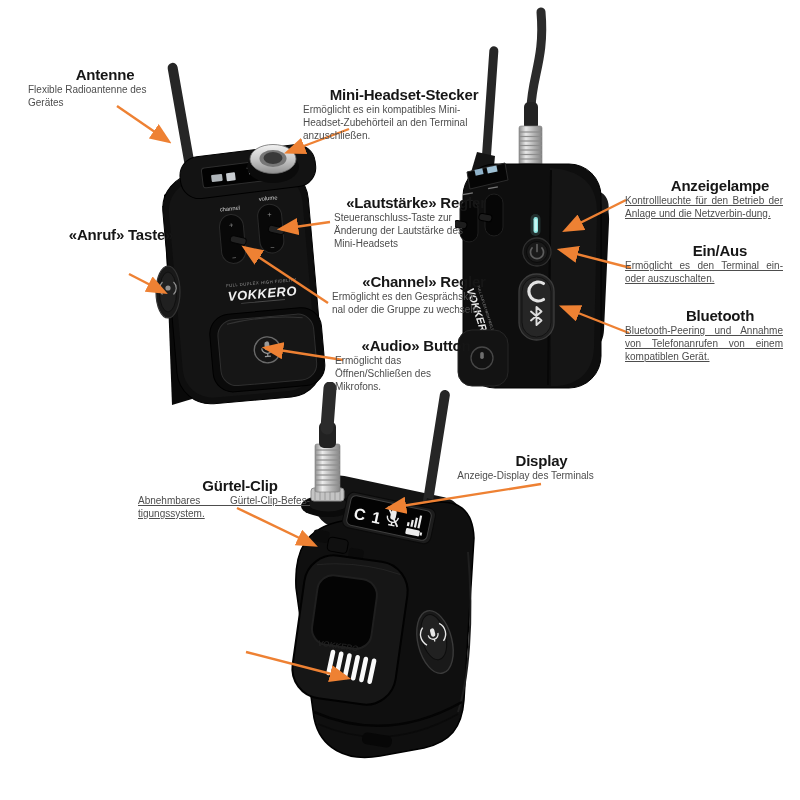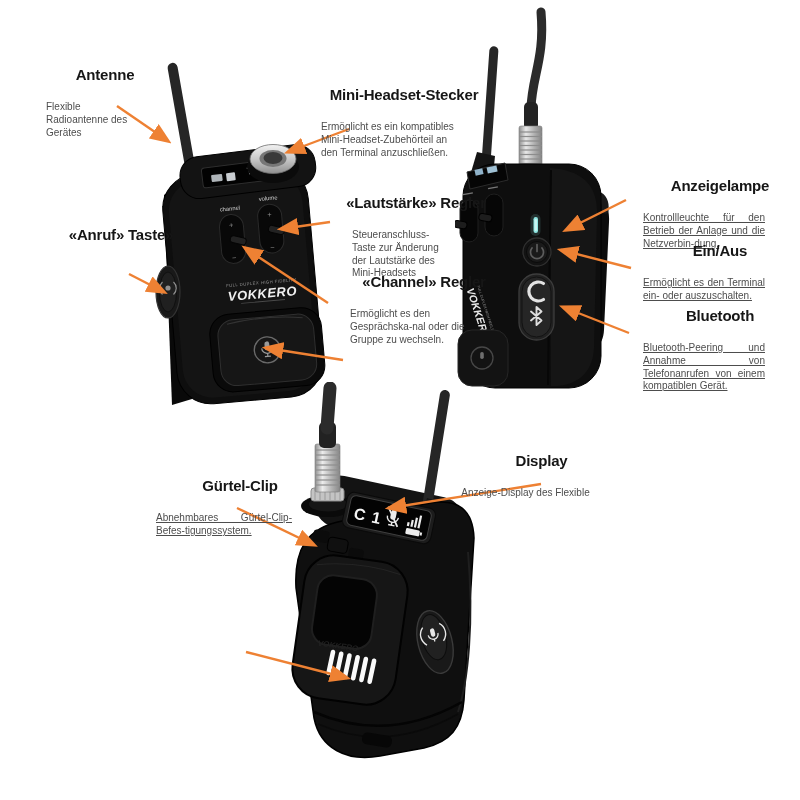--- a/index.html
+++ b/index.html
@@ -6,21 +6,21 @@
   .stage {
     position:relative; width:800px; height:800px; background:#ffffff;
     overflow:hidden; font-family:"Liberation Sans","DejaVu Sans",sans-serif;
   }
   .ann { position:absolute; z-index:6; }
   .ann h3 {
     margin:0 0 1px 16px; font-size:15px; font-weight:bold; color:#161616;
     letter-spacing:-0.2px; position:relative; left:50%; transform:translateX(-50%);
     width:max-content; white-space:nowrap;
   }
-  .ann p { margin:18px; font-size:10px; line-height:1.28; color:#4d4d4d; }
+  .ann p { margin:0; font-size:10px; line-height:1.28; color:#4d4d4d; }
   .a-left p  { text-align:left; }
   .a-just p  { text-align:justify; text-align-last:left;text-decoration:underline; }
   .a-center p{ text-align:center; white-space:nowrap; }
   svg.dev, svg.arrows { position:absolute; }
   svg.dev { z-index:2; }
   svg.arrows { left:0; top:0; z-index:5; pointer-events:none; }
 </style>
 </head>
 <body>
 
@@ -349,20 +349,24 @@
   <div class="ann a-left" style="left:334px;top:194px;width:132px">
     <h3>«Lautstärke» Regler</h3>
     <p>Steueranschluss-Taste zur Änderung der Lautstärke des Mini-Headsets</p>
   </div>
 
   <div class="ann a-left" style="left:332px;top:273px;width:152px">
     <h3>«Channel» Regler</h3>
     <p>Ermöglicht es den Gesprächska-nal oder die Gruppe zu wechseln.</p>
   </div>
 
+  <div class="ann a-left" style="left:335px;top:337px;width:130px">
+    <h3>«Audio» Button</h3>
+    <p>Ermöglicht das Öffnen/Schließen des Mikrofons.</p>
+  </div>
 
   <div class="ann a-just" style="left:625px;top:177px;width:158px">
     <h3>Anzeigelampe</h3>
     <p>Kontrollleuchte für den Betrieb der Anlage und die Netzverbin-dung.</p>
   </div>
 
   <div class="ann a-just" style="left:625px;top:242px;width:158px">
     <h3>Ein/Aus</h3>
     <p>Ermöglicht es den Terminal ein- oder auszuschalten.</p>
   </div>
@@ -372,17 +376,17 @@
     <p>Bluetooth-Peering und Annahme von Telefonanrufen von einem kompatiblen Gerät.</p>
   </div>
 
   <div class="ann a-just" style="left:138px;top:477px;width:172px">
     <h3>Gürtel-Clip</h3>
     <p>Abnehmbares Gürtel-Clip-Befes-tigungssystem.</p>
   </div>
 
   <div class="ann a-center" style="left:438px;top:452px;width:175px">
     <h3>Display</h3>
-    <p>Anzeige-Display des Flexible</p>
+    <p>Anzeige-Display des Terminals</p>
   </div>
 
 
 </div>
 
 </body></html>

